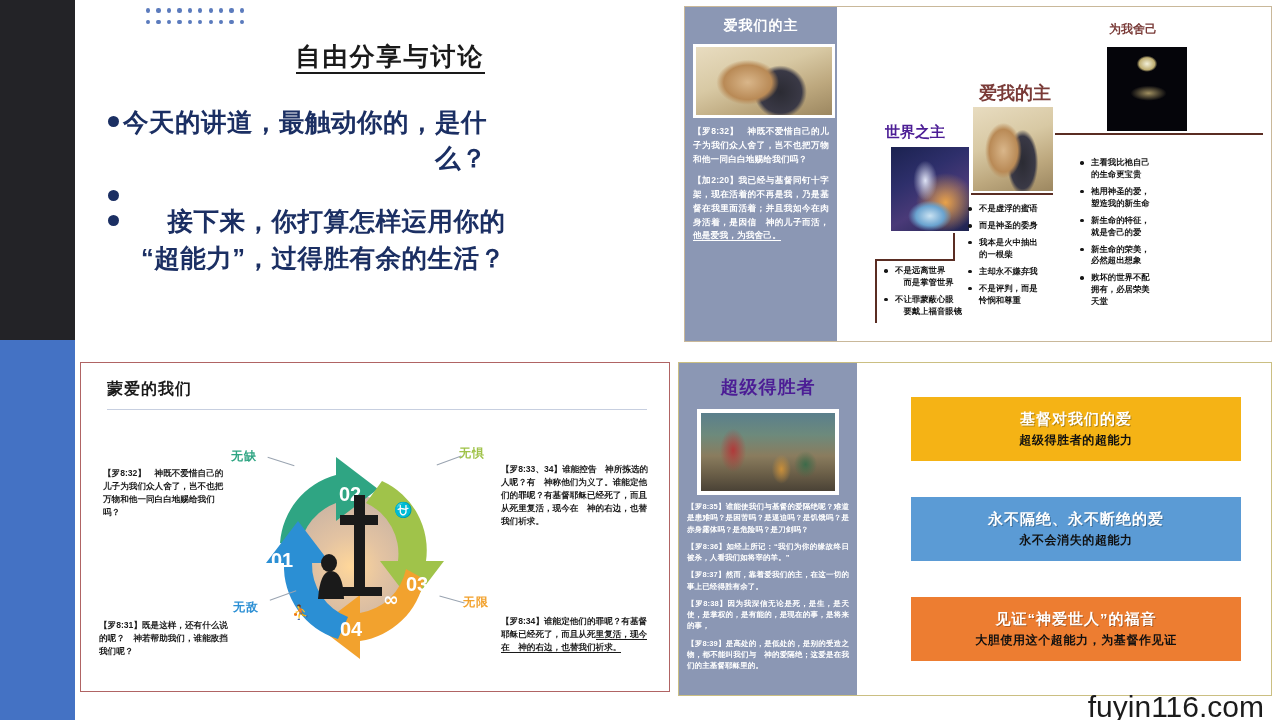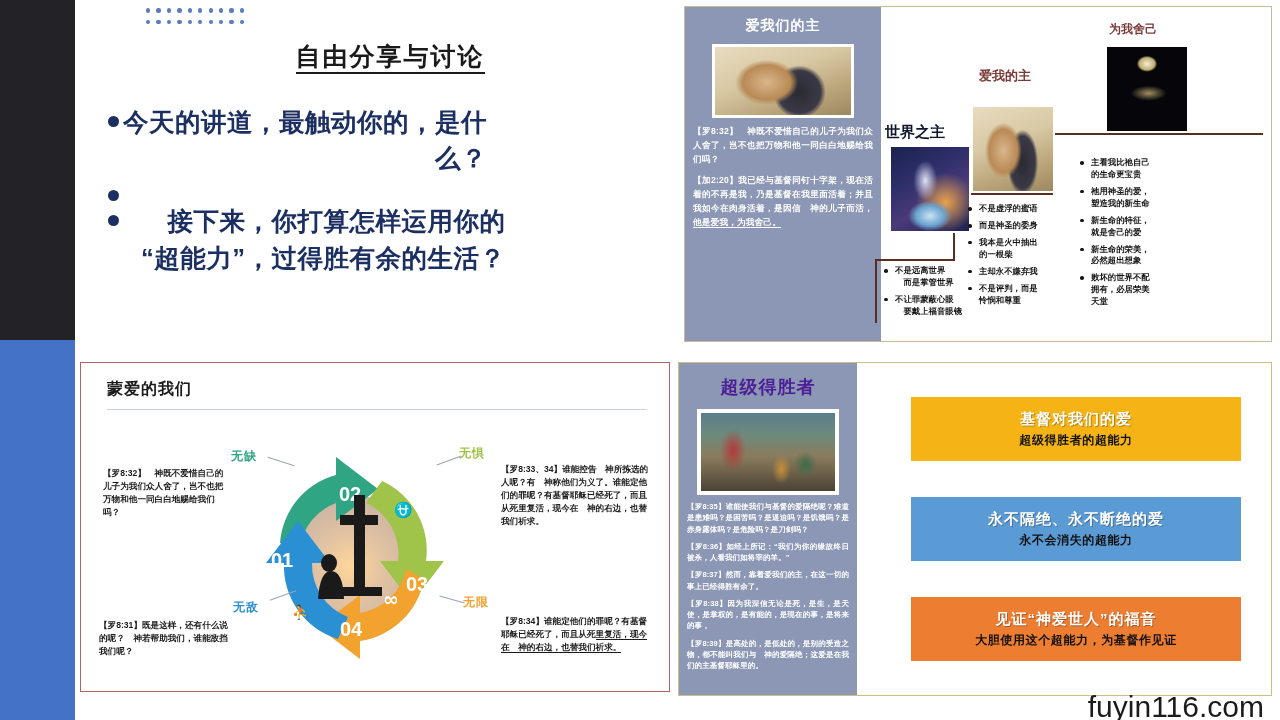--- a/index.html
+++ b/index.html
@@ -40,21 +40,21 @@
     text-align:right;
   }
   .bullet .btext .ind{display:block;text-indent:18px;}
 
   
   .panel{position:absolute;background:#fff;box-sizing:border-box;}
 
   
   #panelTR{left:684px;top:6px;width:588px;height:336px;border:1px solid #c9b89a;}
   #panelTR .side{
-    position:absolute;left:0;top:0;width:196px;height:100%;
+    position:absolute;left:0;top:0;width:152px;height:100%;
     background:#8b97b4;box-sizing:border-box;padding:10px 8px 16px 8px;
   }
   #panelTR .side h3{
     margin:0;text-align:center;color:#fff;font-size:14px;font-weight:700;
     letter-spacing:1px;
   }
   #panelTR .side .photo{
     margin:9px auto 0 auto;width:142px;height:74px;background:#fff;padding:3px;
     box-sizing:border-box;
   }
@@ -66,21 +66,21 @@
       linear-gradient(160deg,#e8dcc0 0%,#d8c9a4 40%,#bda87e 70%,#9c8760 100%);
   }
   #panelTR .side p{
     margin:7px 0 0 0;color:#fff;font-size:8.6px;line-height:1.62;
     text-align:justify;font-weight:700;letter-spacing:0.2px;
   }
   #panelTR .side p .u{border-bottom:1px solid #fff;}
   #panelTR .right{position:absolute;left:176px;top:0;right:0;bottom:0;}
 
   .hd{position:absolute;font-weight:700;color:#7a3b38;}
-  .hd.dark{color:#0f172a;}
+  .hd.dark{color:#4c1d95;}
   .stair{position:absolute;border:2.5px solid #5a2d23;border-right:none;border-bottom:none;}
   .col{position:absolute;}
   .col li{
     list-style:none;position:relative;padding-left:12px;margin-bottom:5px;
     font-size:8.4px;line-height:1.42;font-weight:700;color:#161616;
   }
   .col ul{margin:0;padding:0;}
   .col li:before{
     content:"";position:absolute;left:1px;top:4px;width:3.6px;height:3.6px;
     border-radius:50%;background:#161616;
@@ -225,21 +225,21 @@
       <div class="thumb" style="left:28px;top:138px;width:82px;height:88px;">
         <div class="img-cosmic"></div>
       </div>
       <div class="col" style="left:22px;top:258px;width:100px;">
         <ul>
           <li>不是远离世界<br>　而是掌管世界</li>
           <li>不让罪蒙蔽心眼<br>　要戴上福音眼镜</li>
         </ul>
       </div>
 
-      <div class="hd" style="left:118px;top:60px;font-size:13px;font-family:Liberation Mono, monospace;">爱我的主</div>
+      <div class="hd" style="left:118px;top:74px;font-size:18px;font-family:Liberation Mono, monospace;">爱我的主</div>
       <div class="thumb" style="left:110px;top:98px;width:84px;height:88px;">
         <div class="img-jesus-embrace"></div>
       </div>
       <div class="col" style="left:106px;top:196px;width:96px;">
         <ul>
           <li>不是虚浮的蜜语</li>
           <li>而是神圣的委身</li>
           <li>我本是火中抽出<br>的一根柴</li>
           <li>主却永不嫌弃我</li>
           <li>不是评判，而是<br>怜悯和尊重</li>

